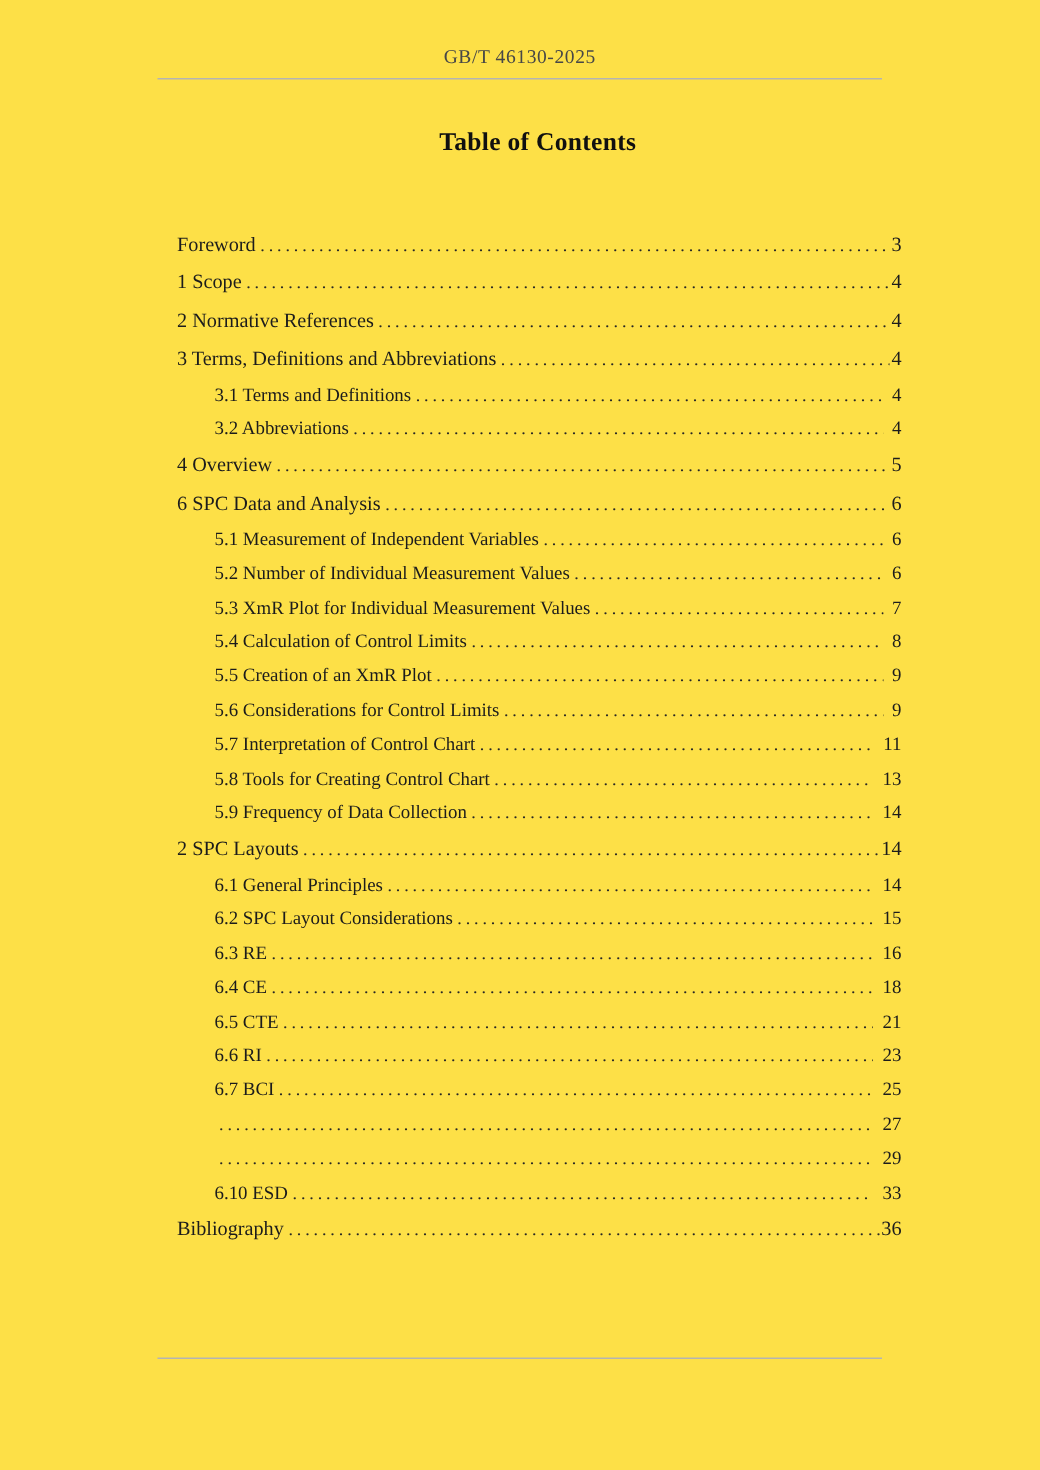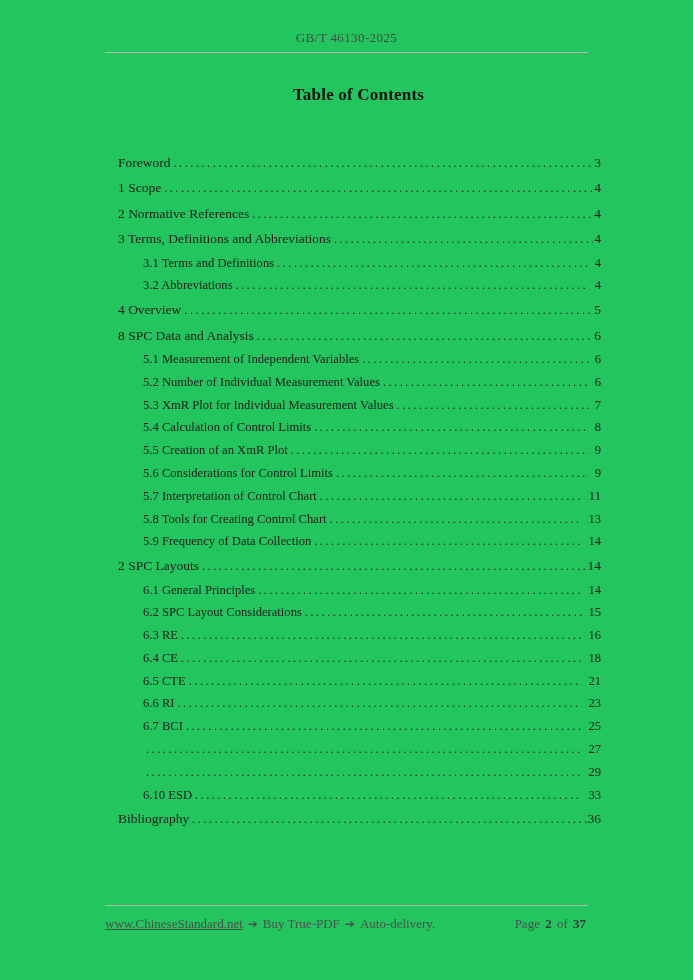--- a/index.html
+++ b/index.html
@@ -4,21 +4,21 @@
 <style>
   * { margin:0; padding:0; box-sizing:border-box; }
   html,body { width:693px; height:980px; }
   body {
     background:#ffffff;
     font-family:"Liberation Serif", serif;
     color:#1c1c1c;
     position:relative;
     overflow:hidden;
   }
-  .page { position:absolute; inset:0; background:#22c55e; }
+  .page { position:absolute; inset:0; background:#fde047; }
 
   .header-text {
     position:absolute; top:30px; left:0; right:0;
     text-align:center; font-size:13px; color:#474747; letter-spacing:.4px;
   }
   .rule {
     position:absolute; left:105px; width:483px; height:0;
     border-top:1px solid #b4b4b4;
   }
   .header-rule { top:52px; }
@@ -95,21 +95,21 @@
         <span class="toc-label">3.2 Abbreviations</span>
         <span class="toc-dots">............................................................................................................................................................................................................................</span>
         <span class="toc-page">4</span>
       </div>
       <div class="toc-row lvl1">
         <span class="toc-label">4 Overview</span>
         <span class="toc-dots">............................................................................................................................................................................................................................</span>
         <span class="toc-page">5</span>
       </div>
       <div class="toc-row lvl1">
-        <span class="toc-label">8 SPC Data and Analysis</span>
+        <span class="toc-label">6 SPC Data and Analysis</span>
         <span class="toc-dots">............................................................................................................................................................................................................................</span>
         <span class="toc-page">6</span>
       </div>
       <div class="toc-row lvl2">
         <span class="toc-label">5.1 Measurement of Independent Variables</span>
         <span class="toc-dots">............................................................................................................................................................................................................................</span>
         <span class="toc-page">6</span>
       </div>
       <div class="toc-row lvl2">
         <span class="toc-label">5.2 Number of Individual Measurement Values</span>
@@ -205,25 +205,14 @@
         <span class="toc-page">33</span>
       </div>
       <div class="toc-row lvl1">
         <span class="toc-label">Bibliography</span>
         <span class="toc-dots">............................................................................................................................................................................................................................</span>
         <span class="toc-page">36</span>
       </div>
     </div>
 
   <div class="rule footer-rule"></div>
-  <div class="footer-row">
-    <span class="footer-left">
-      <span class="url">www.ChineseStandard.net</span><span class="arrow">➔</span><span>Buy True-PDF</span><span class="arrow">➔</span><span>Auto-delivery.</span>
-    </span>
-    <span class="footer-right">
-      <span>Page</span>
-      <span class="num">2</span>
-      <span>of</span>
-      <span class="num">37</span>
-    </span>
-  </div>
 
 </div>
 
 </body></html>

